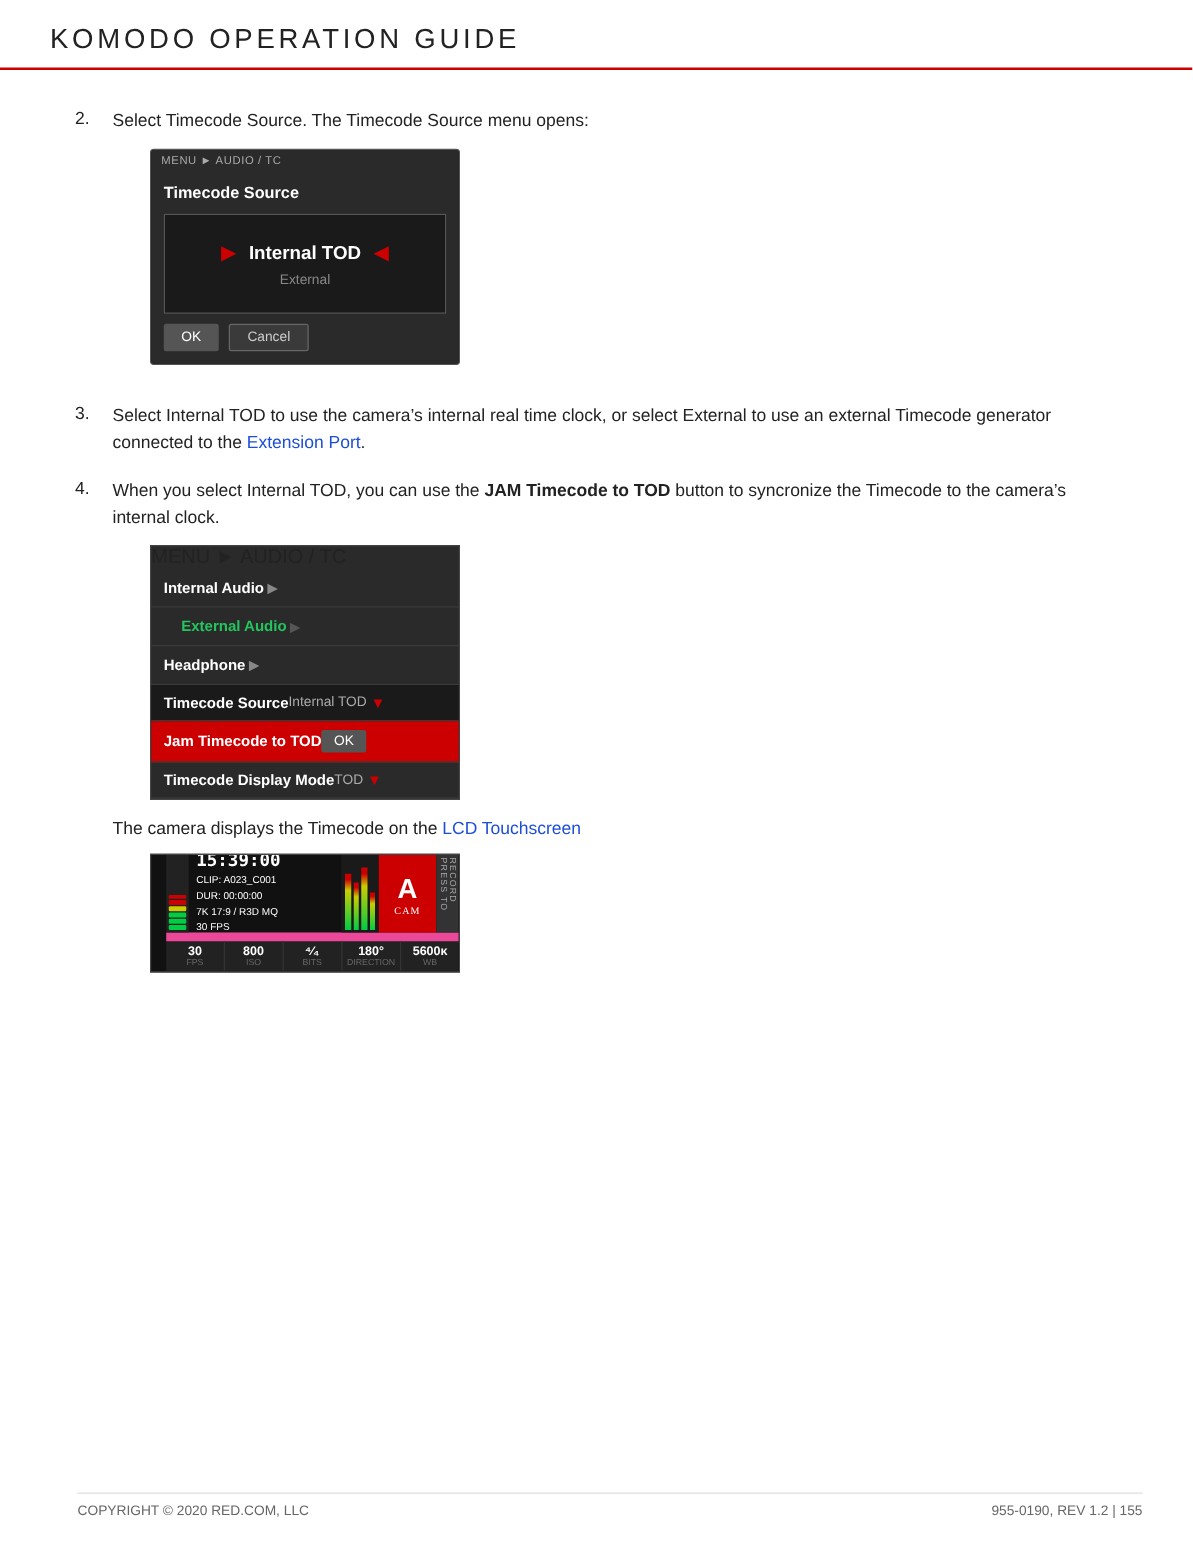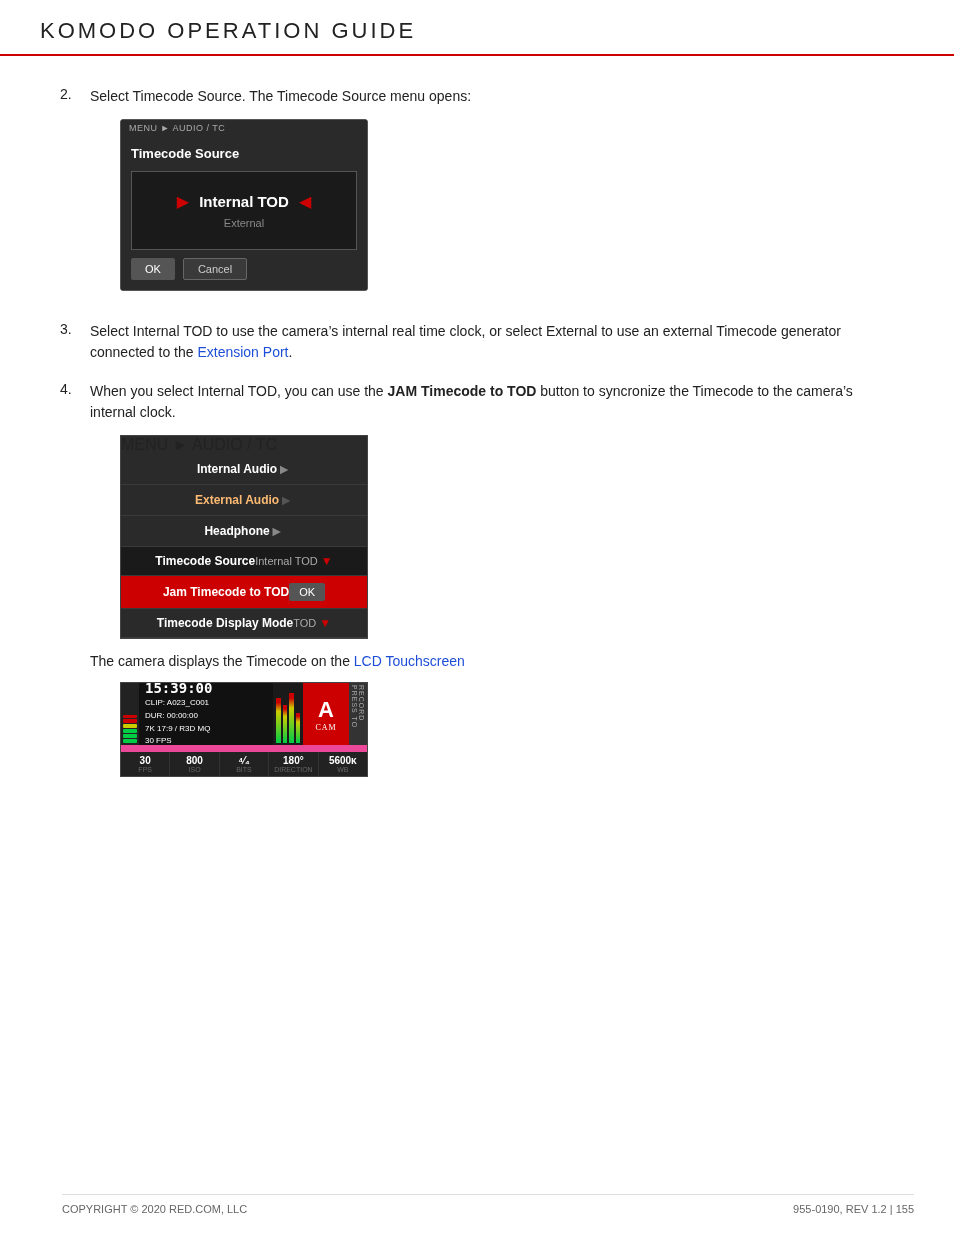--- a/index.html
+++ b/index.html
@@ -135,37 +135,38 @@
     
     .audio-menu {
       background: #2a2a2a;
       width: 248px;
       margin: 12px 0 12px 30px;
       border: 1px solid #444;
     }
     .audio-menu-row {
       display: flex;
       align-items: center;
-      justify-content: center;
-      padding: 7px 28px;
+      justify-content: flex-start;
+      padding: 7px 10px;
       border-bottom: 1px solid #3a3a3a;
     }
     .audio-menu-row.highlighted {
       background: #1a1a1a;
     }
     .audio-menu-row.jam-row {
       background: #cc0000;
     }
     .audio-menu-label {
       color: #fff;
       font-size: 12px;
       font-weight: bold;
     }
     .audio-menu-label.dimmed {
-      color: #fdba74;
+      color: #22c55e;
+      margin-left: 14px;
     }
     .audio-menu-value {
       color: #aaa;
       font-size: 11px;
       display: flex;
       align-items: center;
       gap: 3px;
     }
     .audio-menu-arrow {
       color: #888;
@@ -190,20 +191,21 @@
     }
 
     
     .lcd-display {
       width: 248px;
       margin: 10px 0 10px 30px;
       background: #111;
       border: 1px solid #444;
       overflow: hidden;
       position: relative;
+      padding-left: 12px;
     }
     .lcd-top {
       background: #111;
       display: flex;
       align-items: stretch;
       height: 62px;
     }
     .lcd-left-bars {
       width: 18px;
       background: #222;

